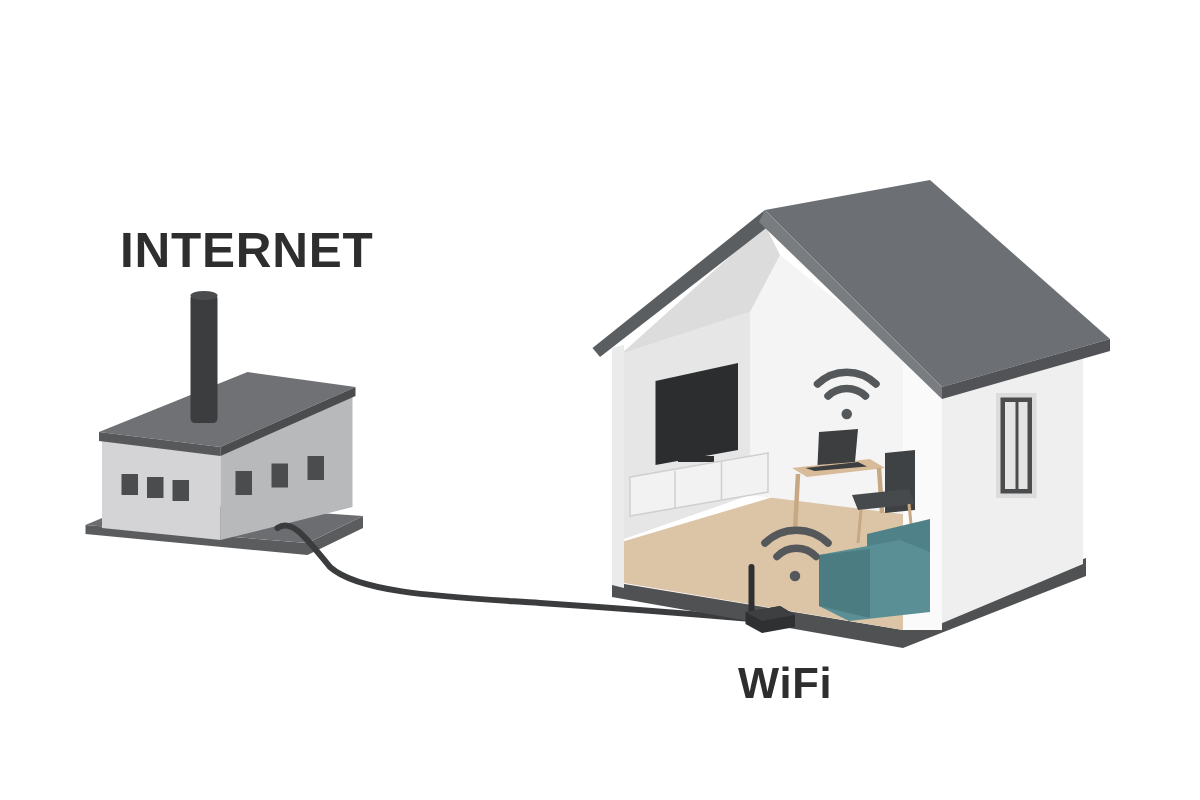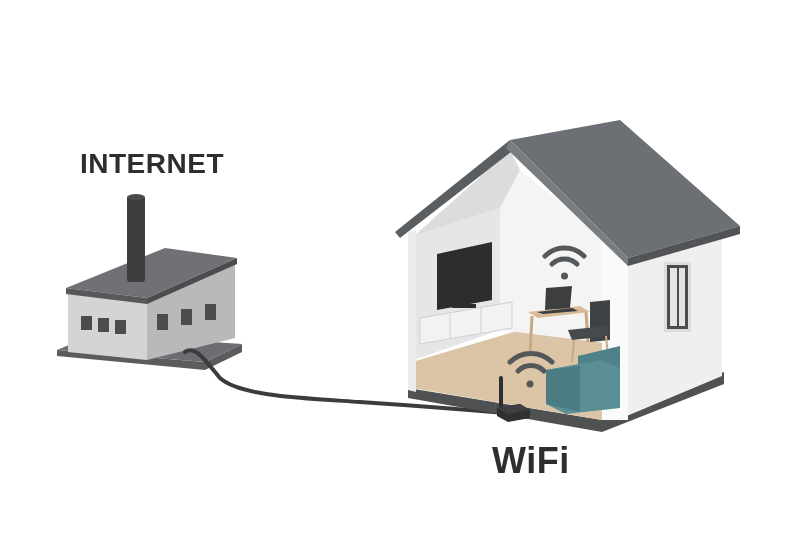--- a/index.html
+++ b/index.html
@@ -1,19 +1,19 @@
 <!DOCTYPE html>
 <html><head>
 <meta charset="utf-8">
 <style>
   html, body { margin:0; padding:0; background:#ffffff; }
   body { width:800px; height:533px; position:relative; overflow:hidden; font-family:"Liberation Sans", sans-serif; }
   .label { position:absolute; font-weight:bold; color:#2e2e2e; letter-spacing:0.5px; }
-  #internet-label { left:80px; top:148px; font-size:28px; }
-  #wifi-label { left:492px; top:440px; font-size:36px;text-align:center; }
+  #internet-label { left:80px; top:148px; font-size:33px; }
+  #wifi-label { left:492px; top:440px; font-size:29px;text-align:center; }
   svg { position:absolute; left:0; top:0; }
 </style>
 </head>
 <body>
 
 <svg width="800" height="533" viewBox="0 0 800 533">
 
   <g>
 
     <polygon points="57,356 205,370 242,352 242,344 205,362 57,350" fill="#5a5c5e"></polygon>

